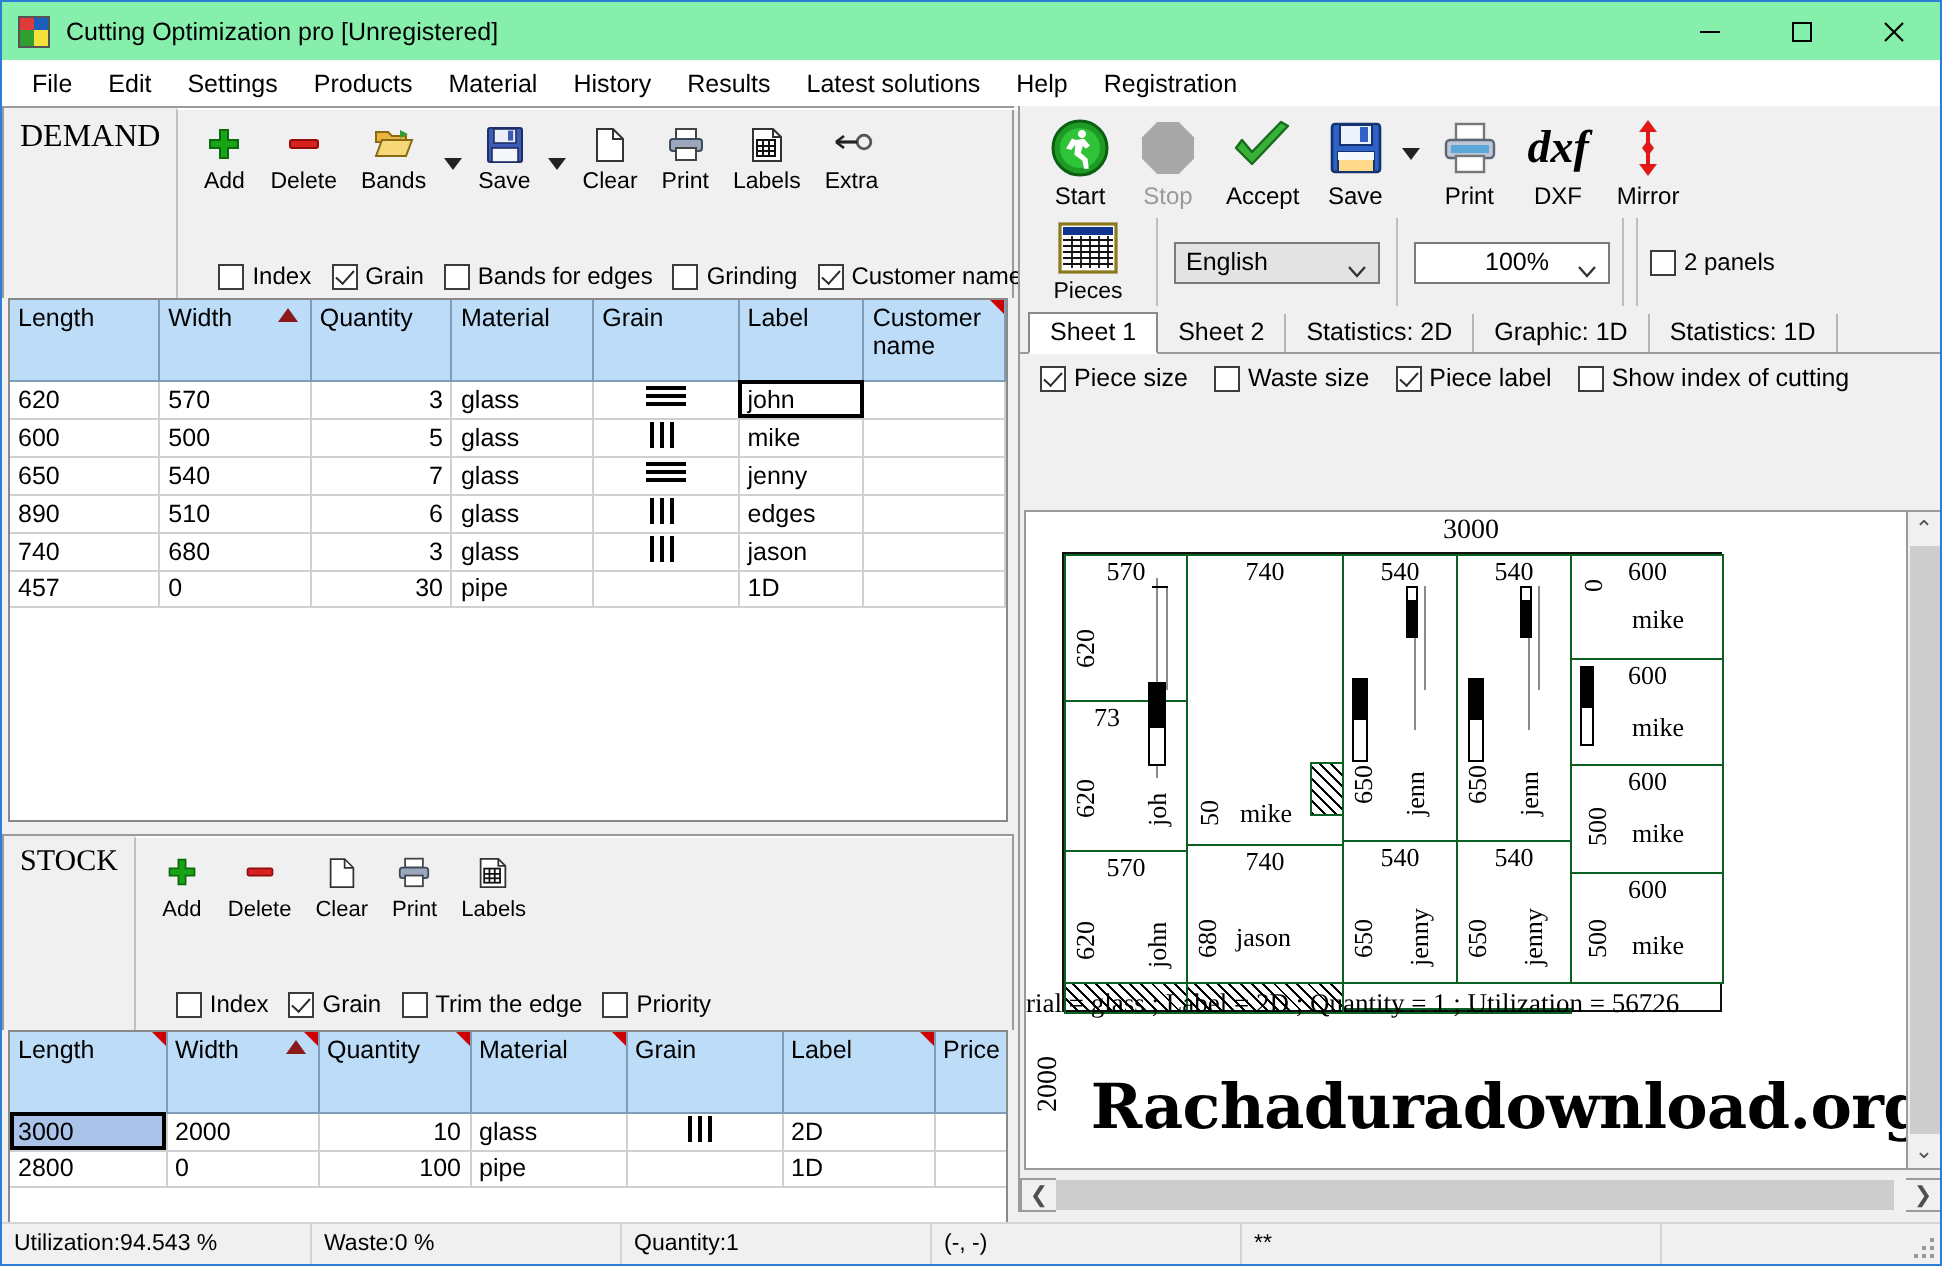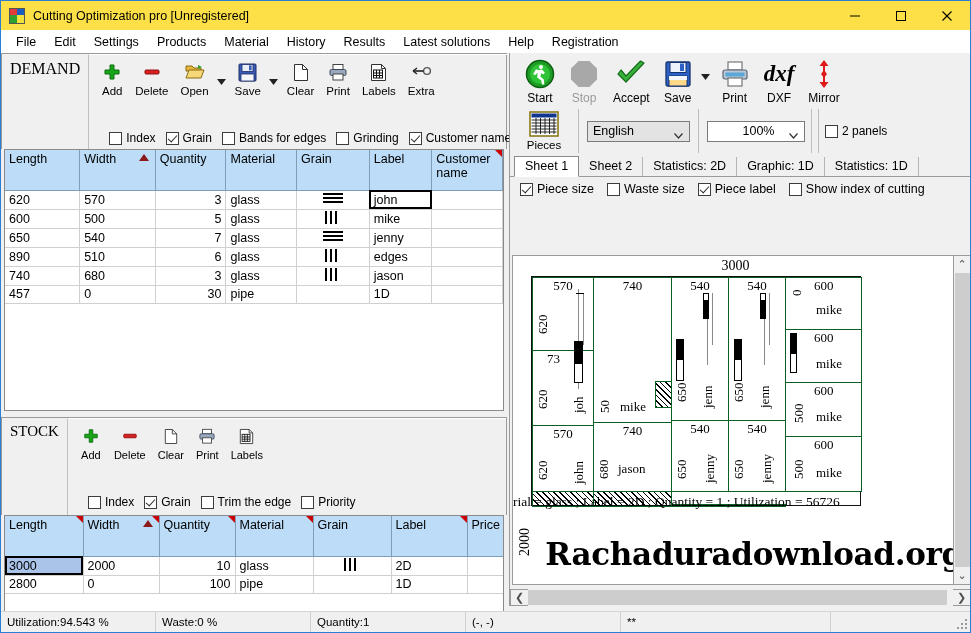--- a/index.html
+++ b/index.html
@@ -18,21 +18,21 @@
   #app {
     position: absolute; left:0; top:0;
     width: 971px; height: 633px;
     border: 1px solid #2a7fd4;
     background: #f0f0f0;
     overflow: hidden;
   }
 
   
   .titlebar {
-    height: 29px; background:#fde047;
+    height: 29px; background:#86efac;
     display:flex; align-items:center;
     position:relative;
   }
   .app-icon {
     width: 16px; height:16px; margin-left:8px; margin-right:8px;
     position:relative; flex:none;
     border:1px solid #555; background:#fff;
   }
   .app-icon i { position:absolute; display:block; }
   .ai1 { left:0; top:0; width:7px; height:6px; background:#e03a3a; }
@@ -343,21 +343,21 @@
             <span class="lbl">Delete</span>
           </div>
           <div class="tbtn">
             <span class="ico">
               <svg width="20" height="18" viewBox="0 0 20 18">
                 <path d="M1 3h6l2 2h7v3H1z" fill="#e9b53c" stroke="#8a6a10" stroke-width="1"></path>
                 <path d="M1 15l3-8h15l-3 8z" fill="#f6d878" stroke="#8a6a10" stroke-width="1"></path>
                 <path d="M13 2l4 2-4 2z" fill="#2fa02f"></path>
               </svg>
             </span>
-            <span class="lbl">Open</span>
+            <span class="lbl">Bands</span>
           </div>
           <div class="dropcaret">
             <svg width="9" height="6" viewBox="0 0 9 6">
                 <path d="M0 0h9L4.5 6z" fill="#222"></path>
               </svg>
           </div>
           <div class="tbtn">
             <span class="ico">
               <svg width="19" height="19" viewBox="0 0 19 19">
                 <rect x="1" y="1" width="17" height="17" rx="1" fill="#3b5bb5" stroke="#1d2f66" stroke-width="1"></rect>

